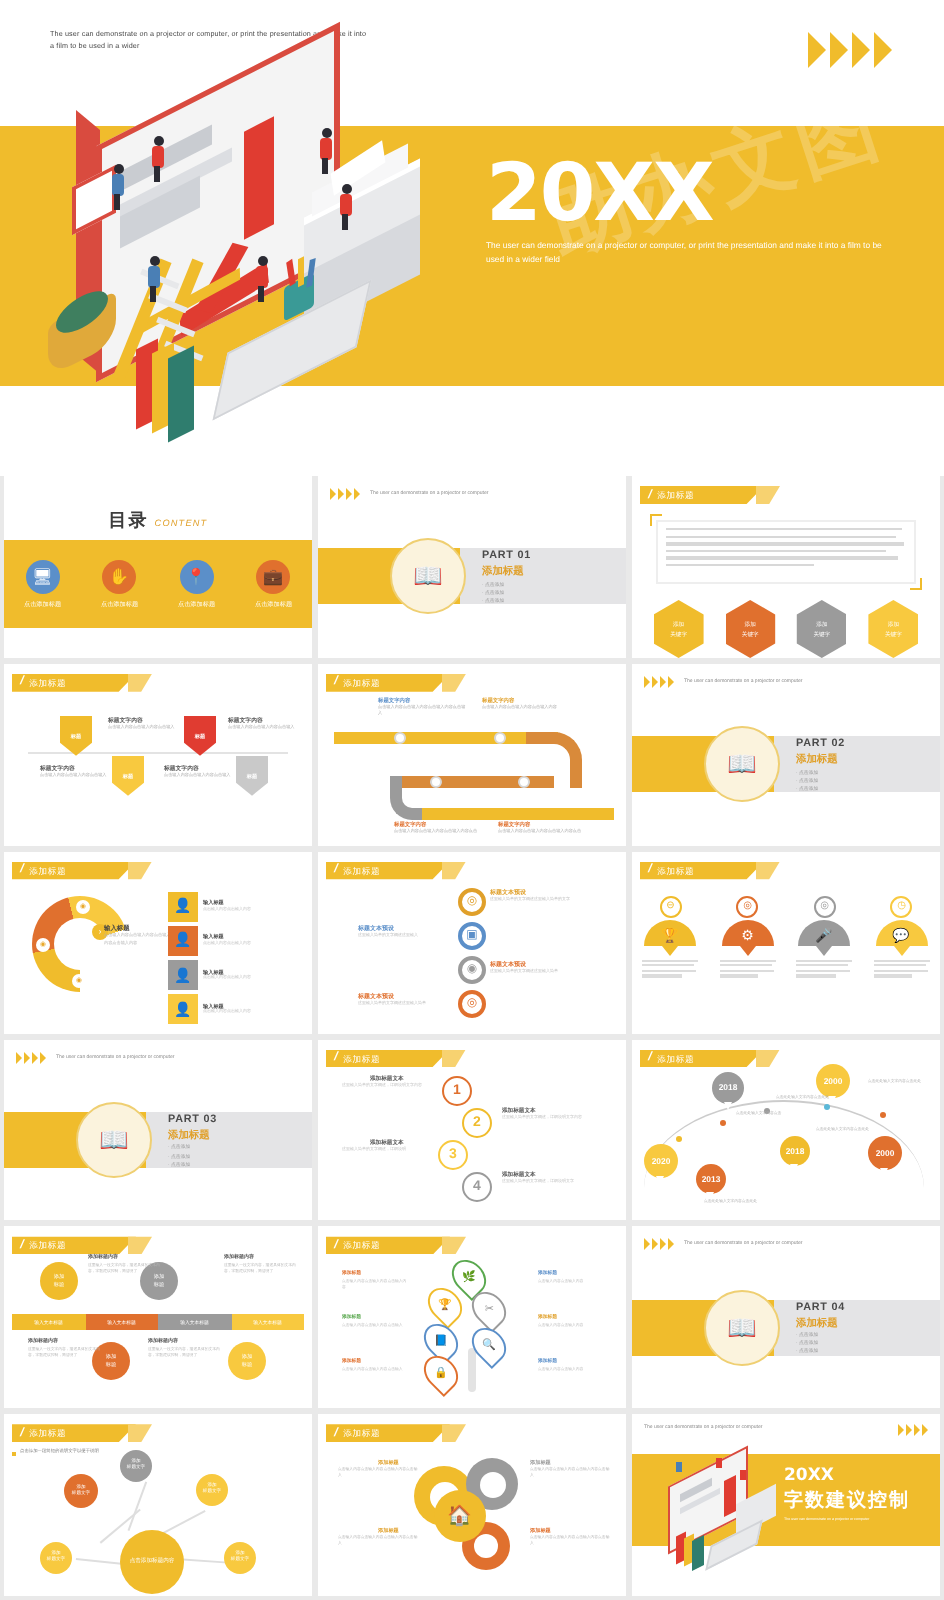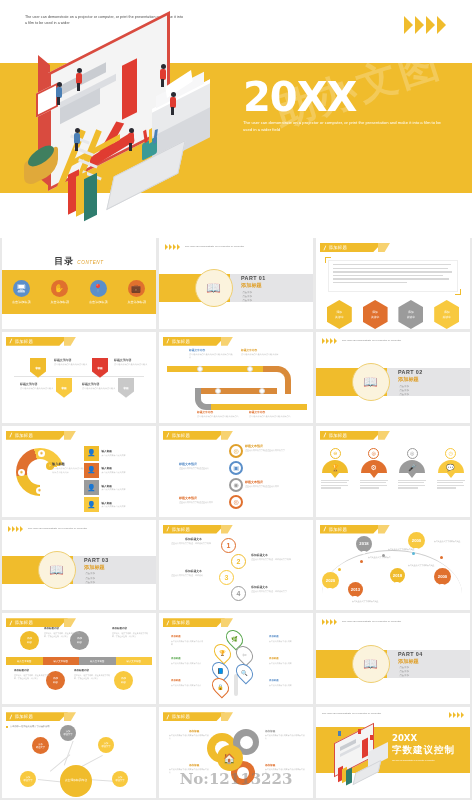--- a/index.html
+++ b/index.html
@@ -866,14 +866,13 @@
       </div>
       <div class="ty-title">
         <div class="ty-year">20XX</div>
         <div class="ty-main">字数建议控制</div>
         <div class="ty-sub">The user can demonstrate on a projector or computer</div>
       </div>
     </div>
 
   </div>
 
-  <div class="watermark-no">No:12113223</div>
 </div>
 
 </body></html>

